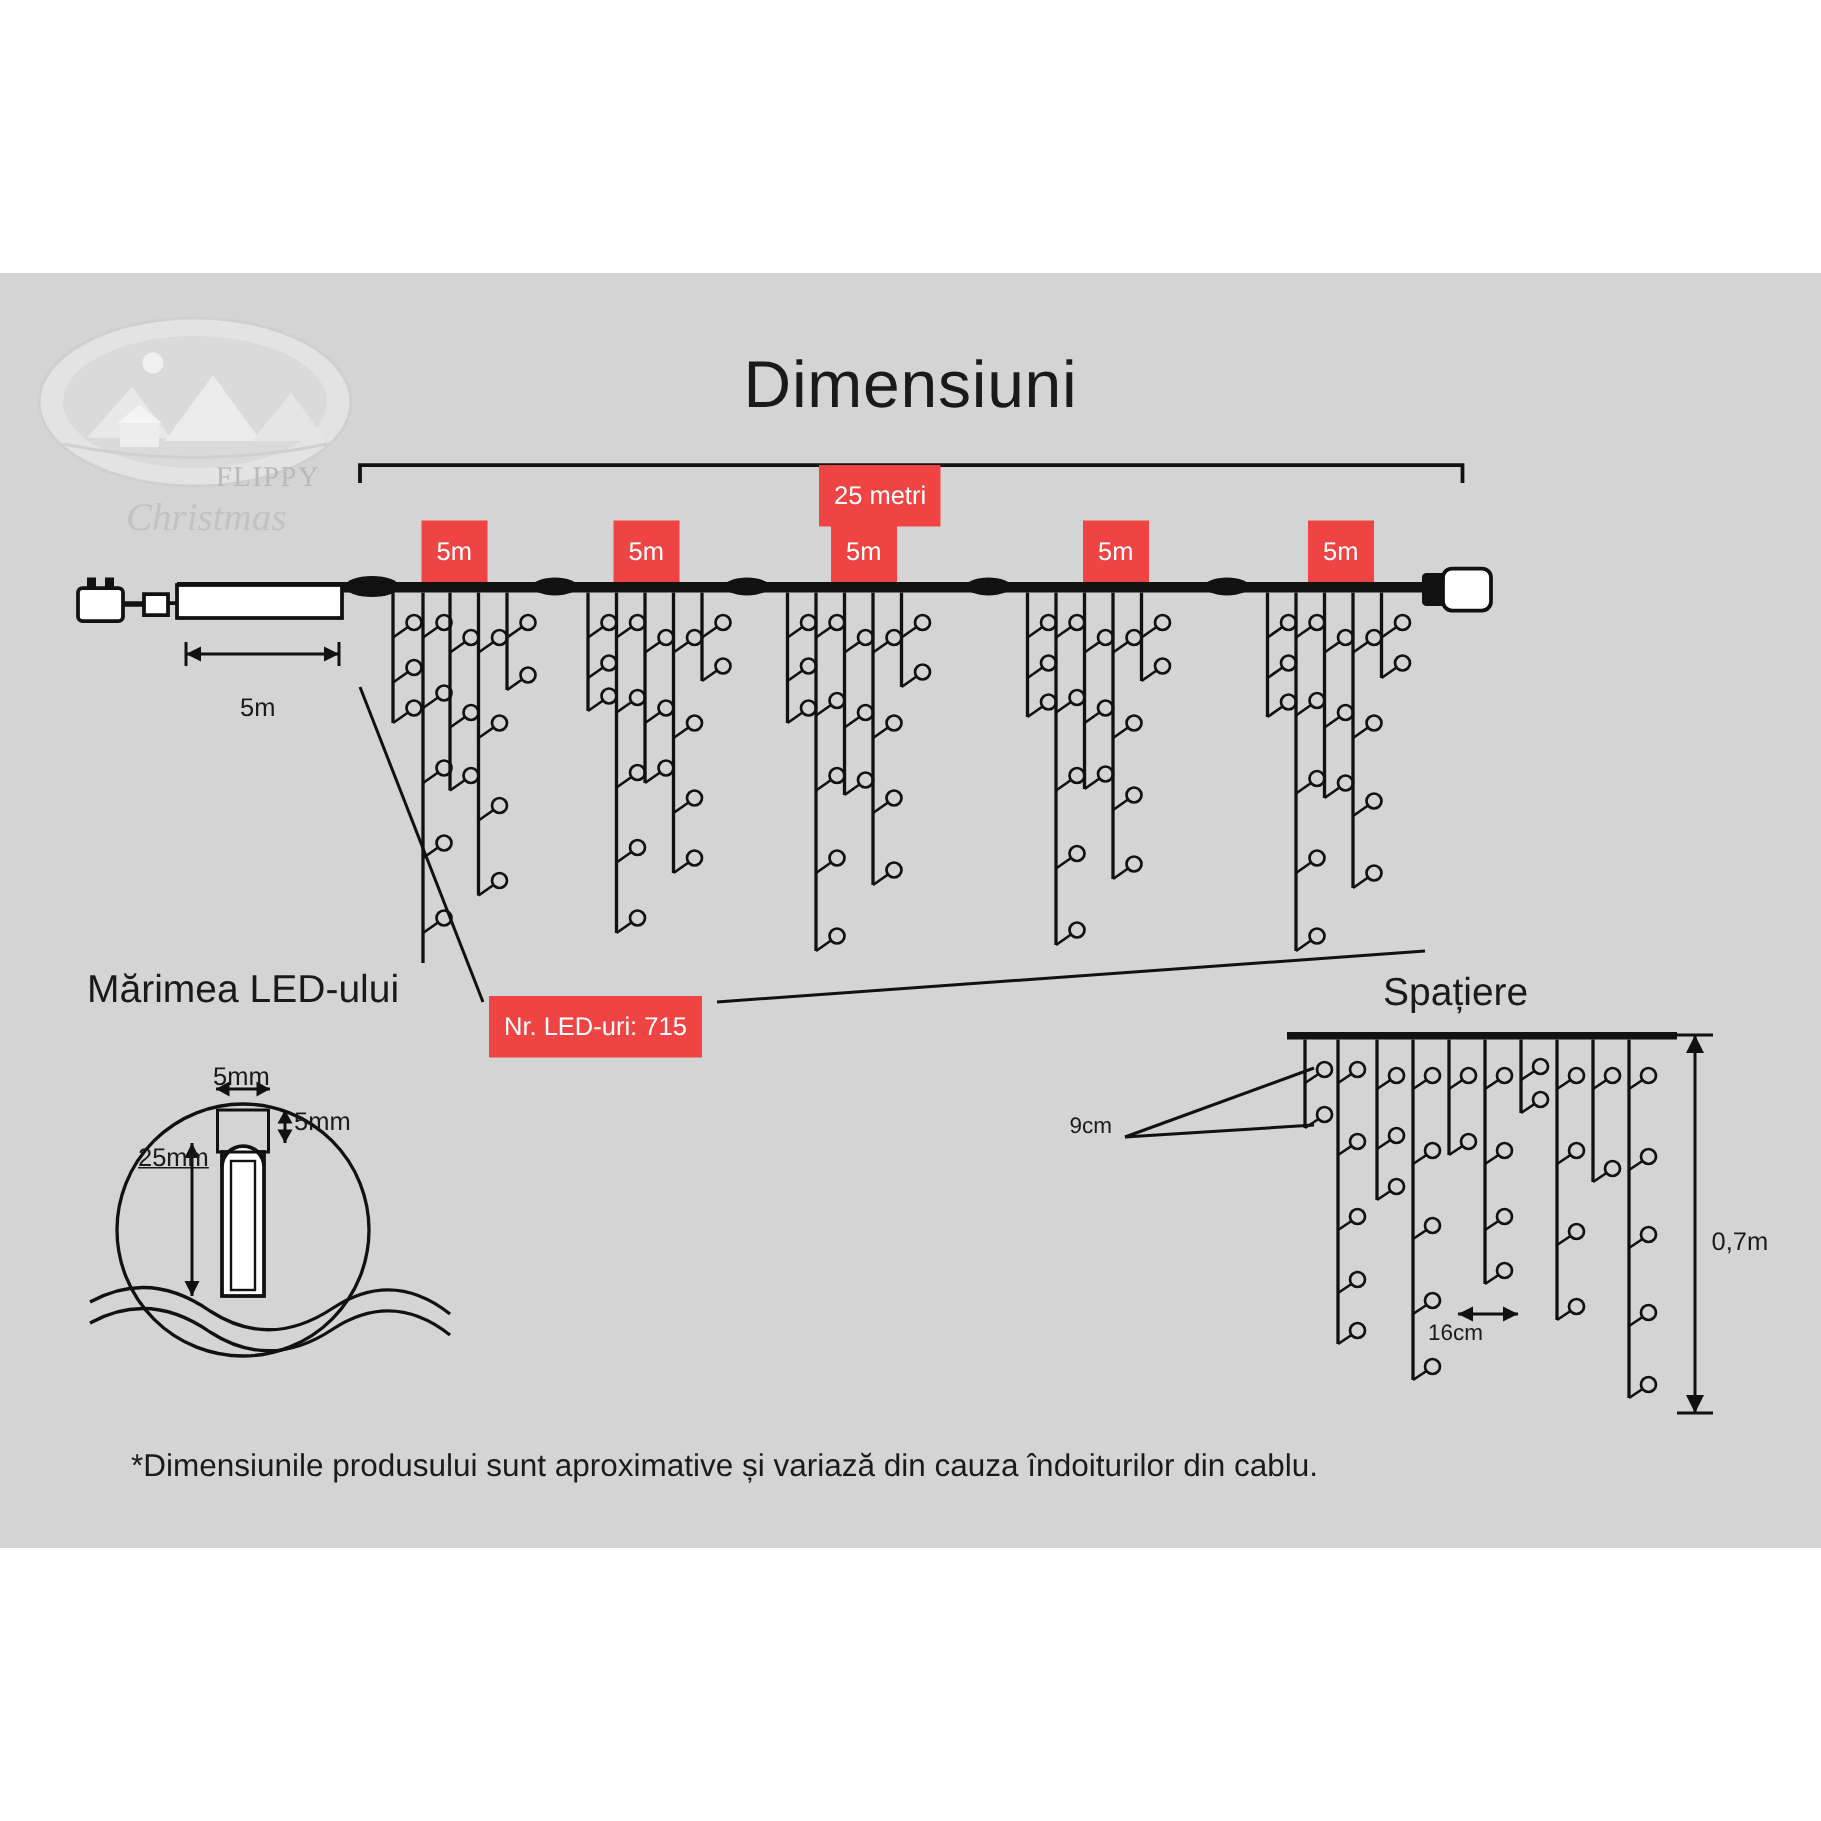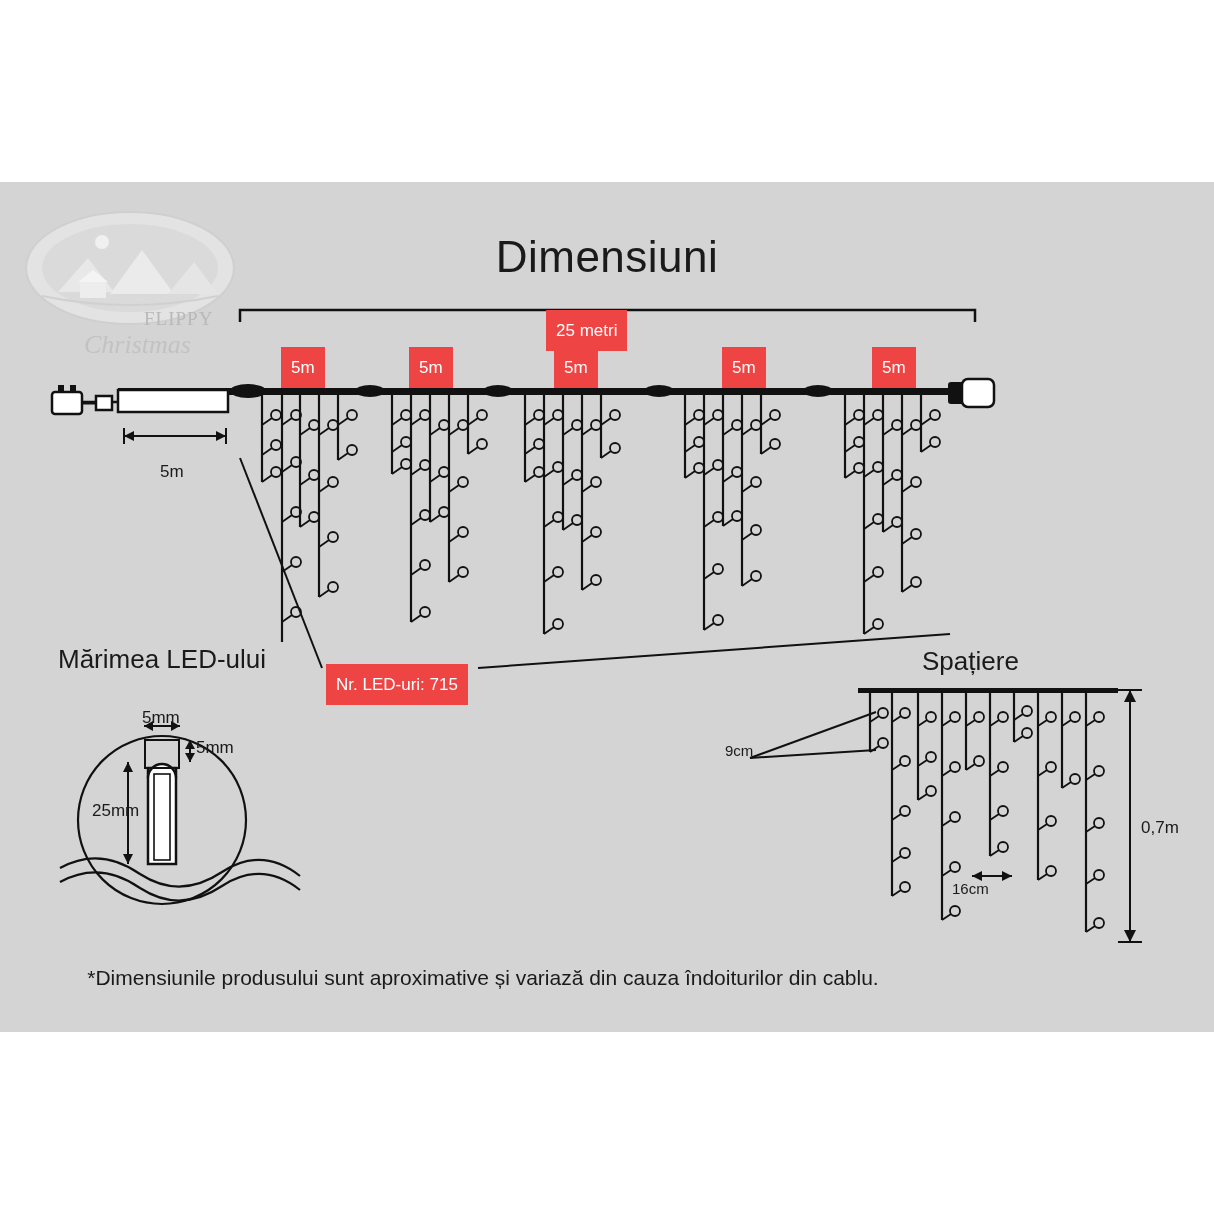--- a/index.html
+++ b/index.html
@@ -434,21 +434,21 @@
 
     <g stroke="#111111" stroke-width="2">
       <path d="M88 62 L88 164"></path>
       <path d="M88 62 l -5 10 l 10 0 Z" fill="#111111" stroke="none"></path>
       <path d="M88 164 l -5 -10 l 10 0 Z" fill="#111111" stroke="none"></path>
     </g>
   </svg>
 
   <div class="label tiny" style="left:142px; top:708px;">5mm</div>
   <div class="label tiny" style="left:196px; top:738px;">5mm</div>
-  <div class="label tiny" style="left:92px; top:801px;">25mm</div>
+  <div class="label tiny" style="left:92px; top:762px;text-decoration:underline;">25mm</div>
 
 
   <div class="heading" style="left:922px; top:646px;">Spațiere</div>
 
   <svg class="abs" style="left:690px; top:680px;" width="524" height="290">
 
     <rect x="168" y="8" width="260" height="5" fill="#111111"></rect>
 
     <g stroke="#111111" stroke-width="2.2" fill="none">
       <path d="M180 13 L180 72"></path>
@@ -547,19 +547,19 @@
 
     <g stroke="#111111" stroke-width="2">
       <path d="M440 10 L440 262"></path>
       <path d="M440 10 l -6 12 l 12 0 Z" fill="#111111" stroke="none"></path>
       <path d="M440 262 l -6 -12 l 12 0 Z" fill="#111111" stroke="none"></path>
       <path d="M428 10 L452 10"></path>
       <path d="M428 262 L452 262"></path>
     </g>
   </svg>
 
-  <div class="label mid" style="left:713px; top:742px;margin-left:12px;">9cm</div>
+  <div class="label mid" style="left:713px; top:742px;">9cm</div>
   <div class="label mid" style="left:952px; top:880px;">16cm</div>
   <div class="label" style="left:1141px; top:818px;">0,7m</div>
 
   <div class="footnote">*Dimensiunile produsului sunt aproximative și variază din cauza îndoiturilor din cablu.</div>
 
 </div>
 
 </body></html>

